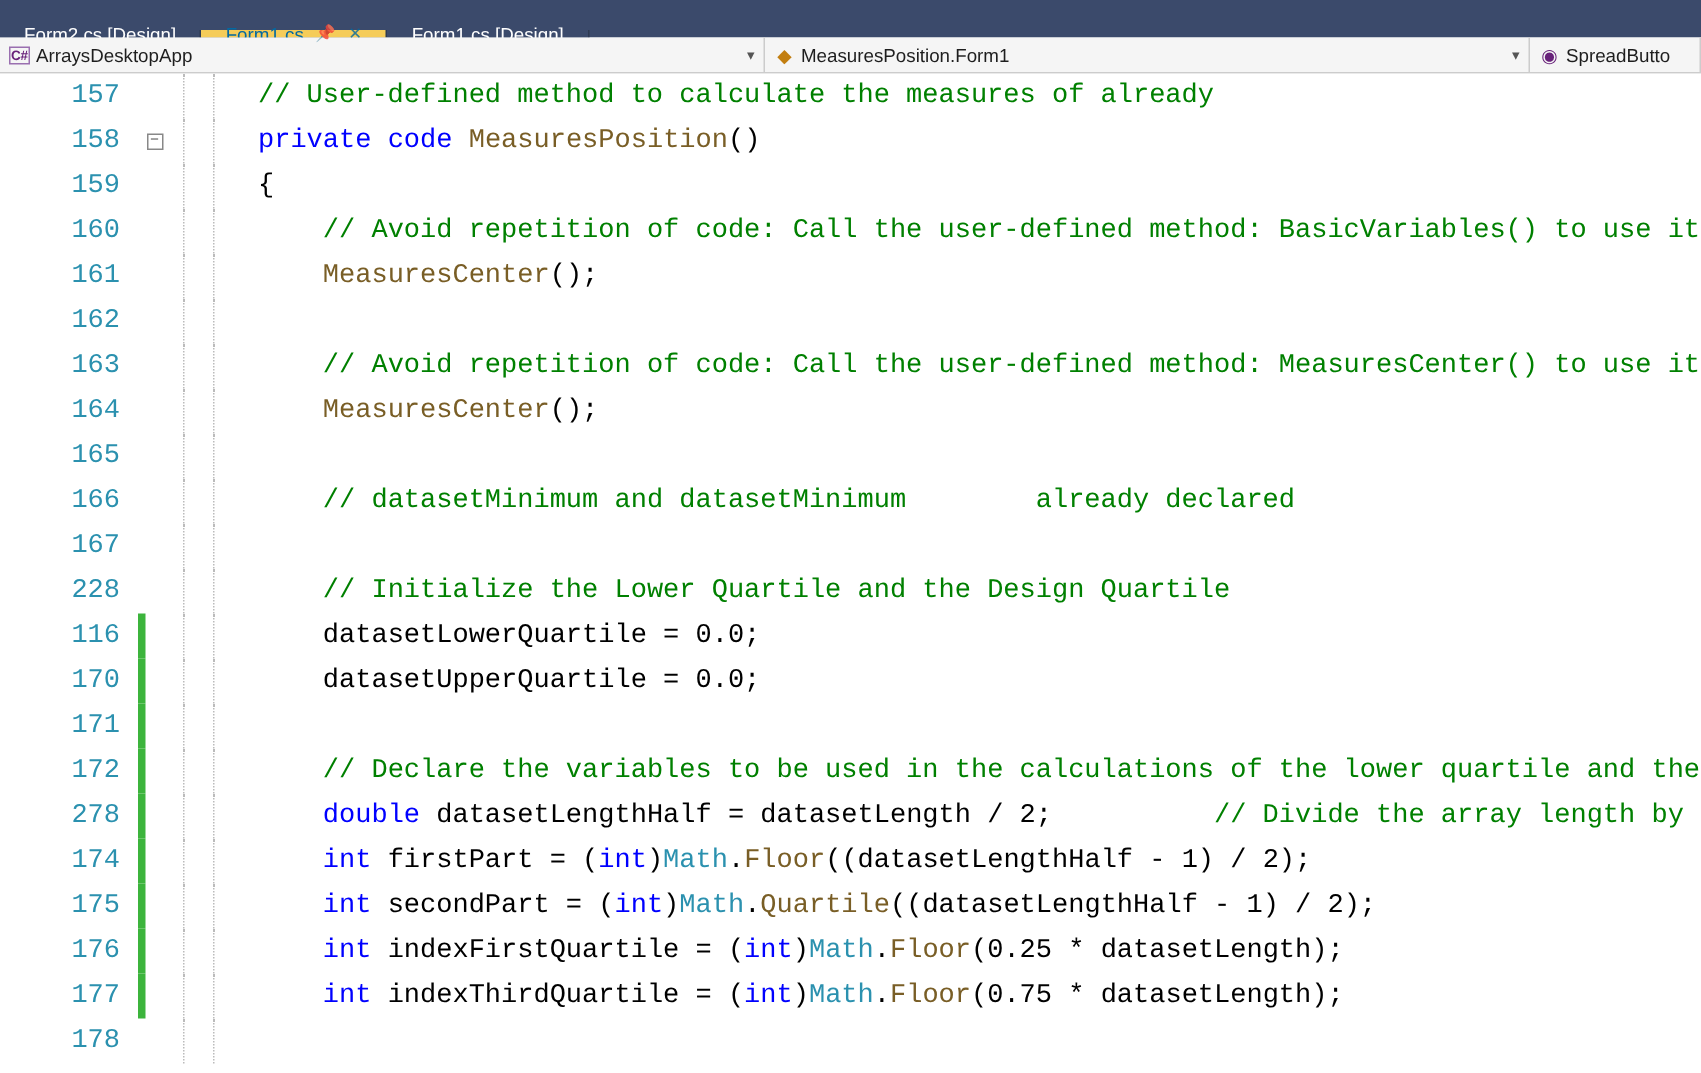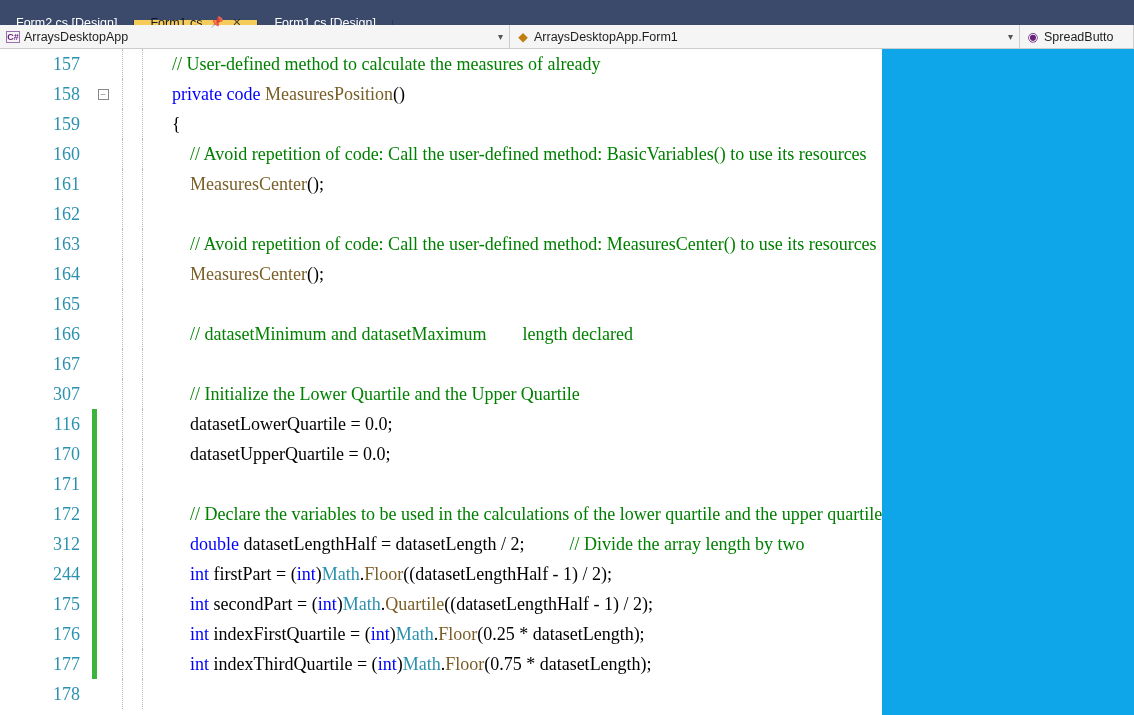--- a/index.html
+++ b/index.html
@@ -26,21 +26,21 @@
     padding: 0 16px;
     color: #fff;
     font-size: 12.5px;
     cursor: pointer;
     gap: 8px;
     border-right: 1px solid #2e3a52;
     margin-top: 20px;
   }
   .tab.active {
     background: #f5cc59;
-    color: #0f172a;
+    color: #0369a1;
   }
   .tab .pin, .tab .close {
     font-size: 11px;
     opacity: 0.8;
   }
   .tab.inactive { background: #3b4a6b; }
   .nav-bar {
     display: flex;
     height: 24px;
     background: #f5f5f5;
@@ -57,25 +57,25 @@
     gap: 4px;
   }
   .nav-combo .icon { width: 14px; display:inline-flex; justify-content:center; }
   .nav-combo.left { flex: 0 0 510px; justify-content: space-between; }
   .nav-combo.mid { flex: 0 0 510px; justify-content: space-between; }
   .nav-combo.right { flex: 1; justify-content: flex-start; }
   .drop { color:#555; font-size:10px; }
   .editor {
     display: flex;
     flex: 1;
-    font-family: Liberation Serif, serif;
+    font-family: Liberation Mono, monospace;
     font-size: 18px;
     line-height: 30px;
     overflow: hidden;
-    background:#0ea5e9;
+    background:#a3a3a3;
   }
   .gutter {
     display: flex;
     flex-direction: column;
     background: #fff;
   }
   .line-row {
     display: flex;
     height: 30px;
   }
@@ -152,21 +152,21 @@
   <div class="nav-combo left">
     <span style="display:flex;align-items:center;gap:4px">
       <span class="icon" style="border:1px solid #9a6fb0;color:#68217a;font-size:9px;font-weight:bold;padding:0 1px;">C#</span>
       <span>ArraysDesktopApp</span>
     </span>
     <span class="drop">▾</span>
   </div>
   <div class="nav-combo mid">
     <span style="display:flex;align-items:center;gap:4px">
       <span class="icon" style="color:#c27e10">◆</span>
-      <span>ArraysDesktopApp.Form1</span>
+      <span>MeasuresPosition.Form1</span>
     </span>
     <span class="drop">▾</span>
   </div>
   <div class="nav-combo right">
     <span style="display:flex;align-items:center;gap:4px">
       <span class="icon" style="color:#68217a">◉</span>
       <span>SpreadButto</span>
     </span>
   </div>
 </div>
@@ -226,33 +226,33 @@
       <div class="line-row">
         <div class="ln">165</div>
         <div class="marks"></div>
         <div class="guides"></div>
         <div class="code">    </div>
       </div>
       <div class="line-row">
         <div class="ln">166</div>
         <div class="marks"></div>
         <div class="guides"></div>
-        <div class="code">    <span class="cm">// datasetMinimum and datasetMaximum        length declared</span></div>
+        <div class="code">    <span class="cm">// datasetMinimum and datasetMinimum        already declared</span></div>
       </div>
       <div class="line-row">
         <div class="ln">167</div>
         <div class="marks"></div>
         <div class="guides"></div>
         <div class="code">    </div>
       </div>
       <div class="line-row">
-        <div class="ln">307</div>
-        <div class="marks"></div>
-        <div class="guides"></div>
-        <div class="code">    <span class="cm">// Initialize the Lower Quartile and the Upper Quartile</span></div>
+        <div class="ln">228</div>
+        <div class="marks"></div>
+        <div class="guides"></div>
+        <div class="code">    <span class="cm">// Initialize the Lower Quartile and the Design Quartile</span></div>
       </div>
       <div class="line-row">
         <div class="ln">116</div>
         <div class="marks">
           <div class="change green"></div>
         </div>
         <div class="guides"></div>
         <div class="code">    <span class="id">datasetLowerQuartile = 0.0;</span></div>
       </div>
       <div class="line-row">
@@ -273,29 +273,29 @@
       </div>
       <div class="line-row">
         <div class="ln">172</div>
         <div class="marks">
           <div class="change green"></div>
         </div>
         <div class="guides"></div>
         <div class="code">    <span class="cm">// Declare the variables to be used in the calculations of the lower quartile and the upper quartile</span></div>
       </div>
       <div class="line-row">
-        <div class="ln">312</div>
+        <div class="ln">278</div>
         <div class="marks">
           <div class="change green"></div>
         </div>
         <div class="guides"></div>
         <div class="code">    <span class="kw">double</span><span> datasetLengthHalf = datasetLength / 2;          </span><span class="cm">// Divide the array length by two</span></div>
       </div>
       <div class="line-row">
-        <div class="ln">244</div>
+        <div class="ln">174</div>
         <div class="marks">
           <div class="change green"></div>
         </div>
         <div class="guides"></div>
         <div class="code">    <span class="kw">int</span><span> firstPart = (</span><span class="kw">int</span><span>)</span><span class="ty">Math</span><span>.</span><span class="mn">Floor</span><span>((datasetLengthHalf - 1) / 2);</span></div>
       </div>
       <div class="line-row">
         <div class="ln">175</div>
         <div class="marks">
           <div class="change green"></div>

